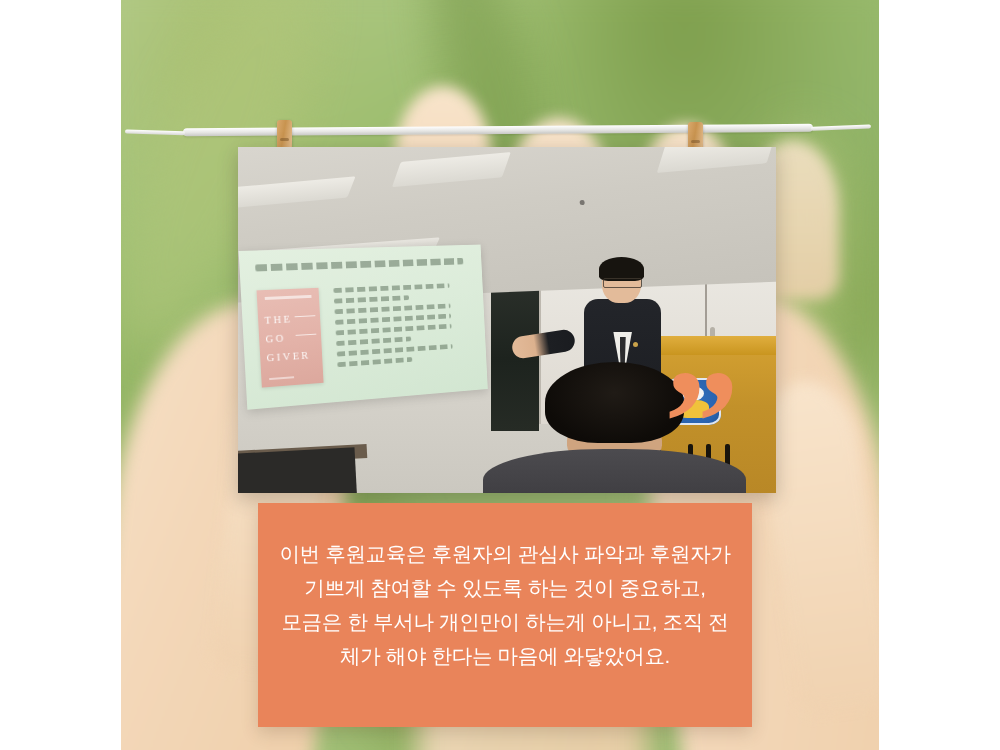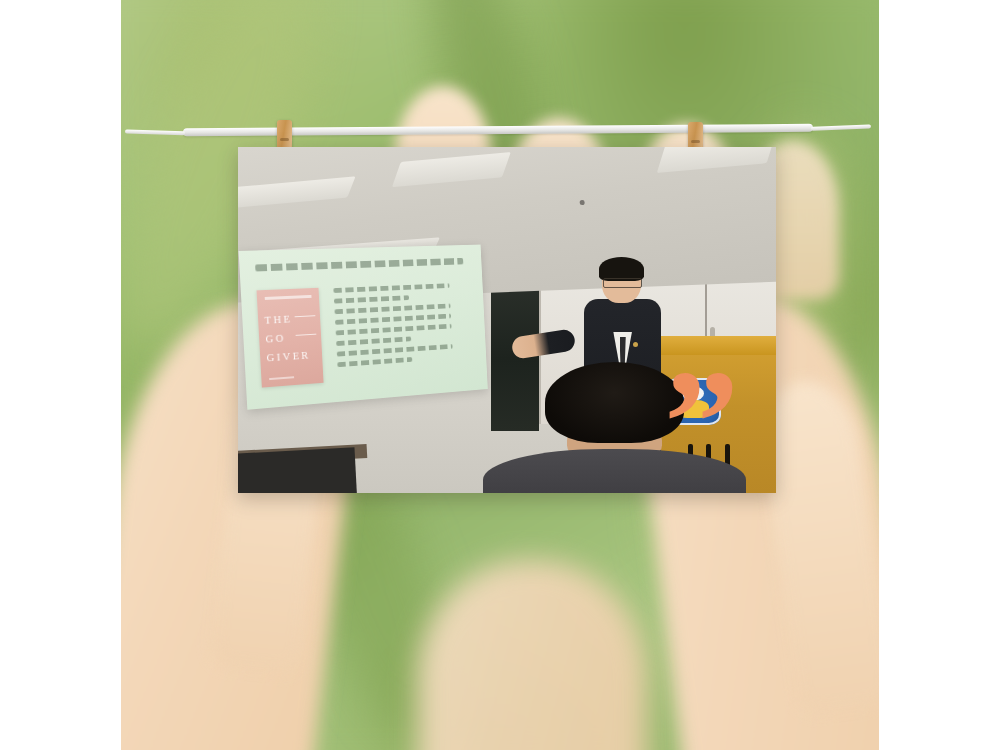--- a/index.html
+++ b/index.html
@@ -578,14 +578,20 @@
         <div class="aud-shoulder"></div>
       </div>
 
       <div class="desk-top"></div>
       <div class="desk"></div>
     </div>
   </div>
 
   <div class="quote-mark">”</div>
 
+  <div class="caption-card">
+    <div class="caption-line">이번 후원교육은 후원자의 관심사 파악과 후원자가</div>
+    <div class="caption-line">기쁘게 참여할 수 있도록 하는 것이 중요하고,</div>
+    <div class="caption-line">모금은 한 부서나 개인만이 하는게 아니고, 조직 전</div>
+    <div class="caption-line">체가 해야 한다는 마음에 와닿았어요.</div>
+  </div>
 
 </div>
 
 </body></html>

